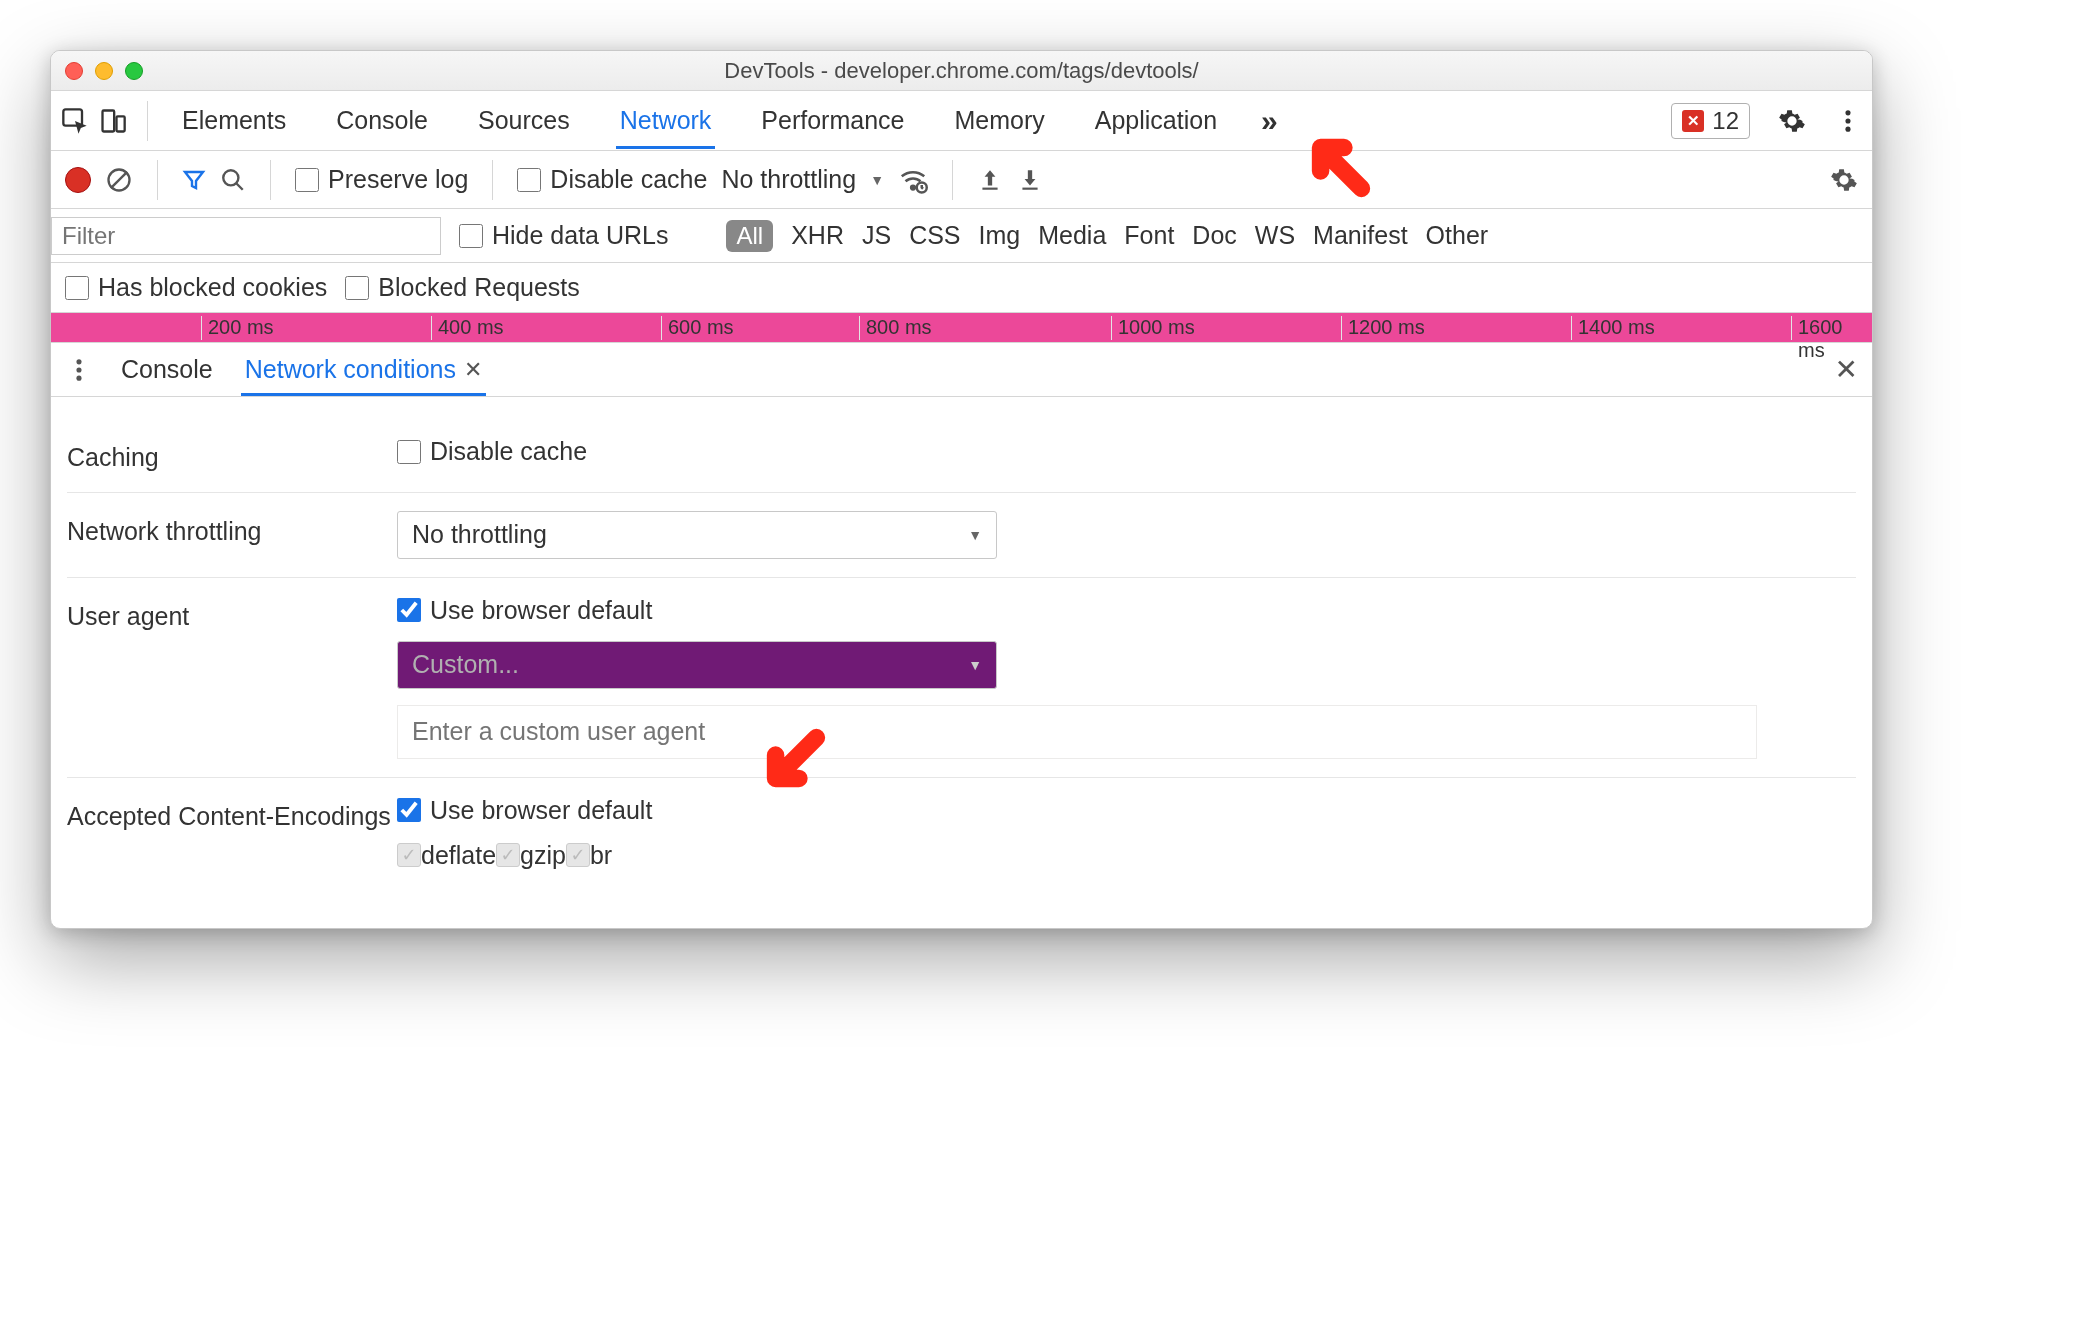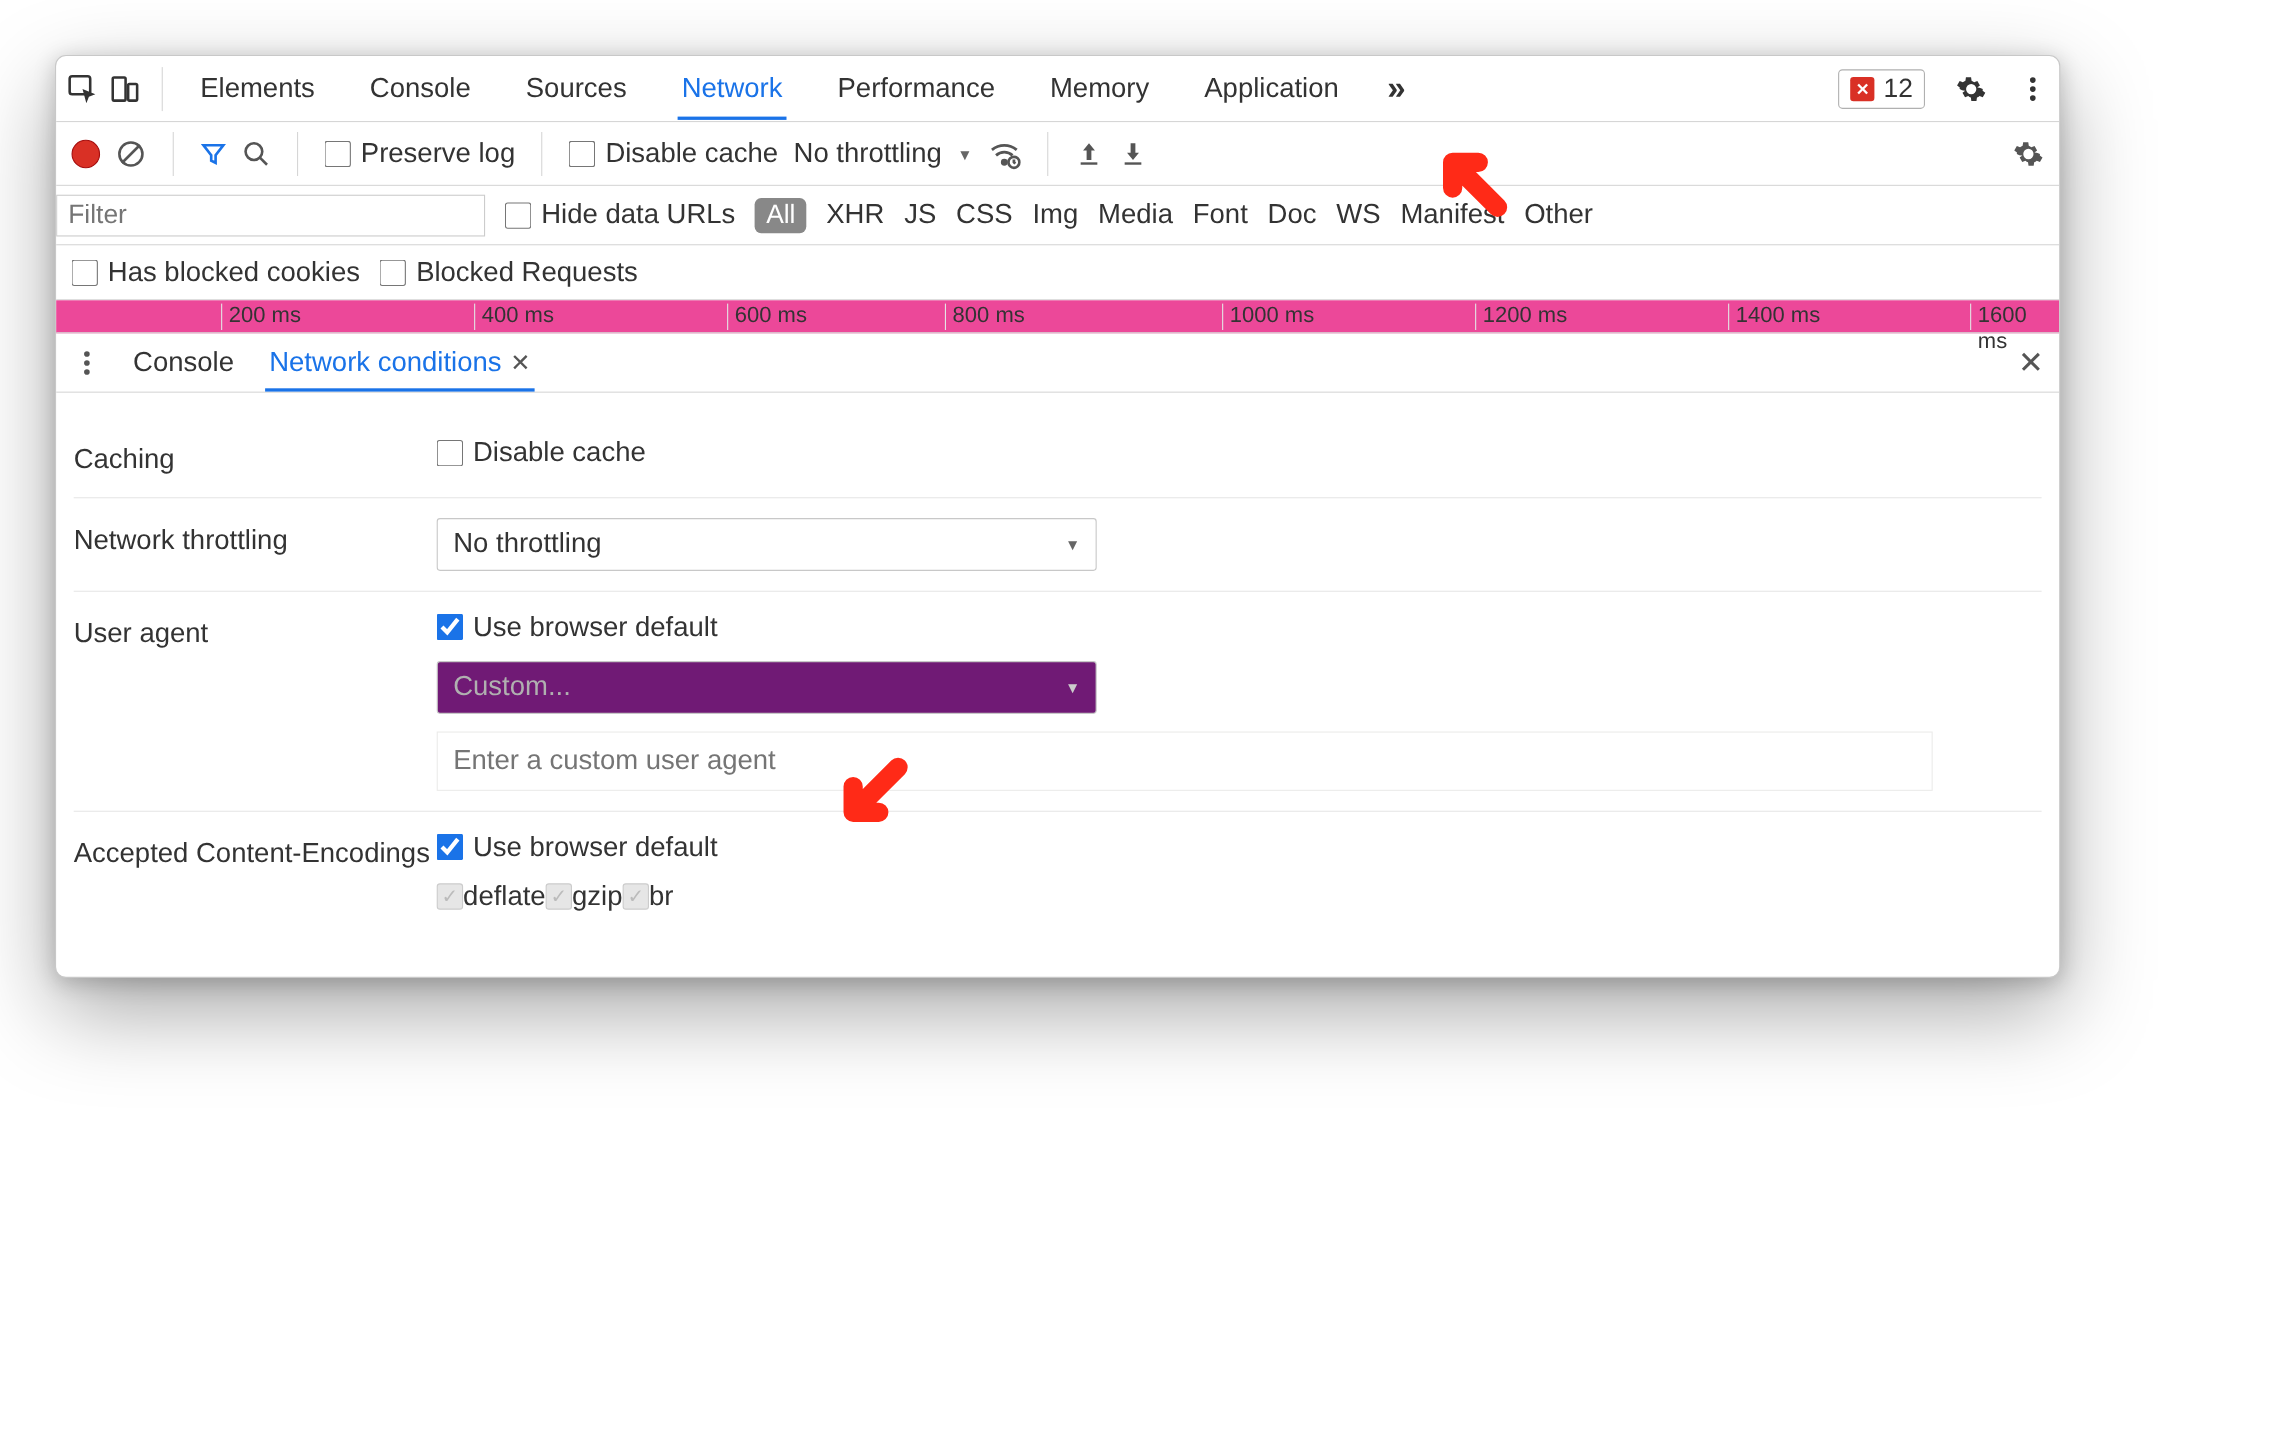--- a/index.html
+++ b/index.html
@@ -93,21 +93,21 @@
   
   .filterbar {
     height:54px;
     display:flex; align-items:center;
     padding:0 2px 0 0;
     border-bottom:1px solid #d6d6d6;
     font-size:25px; color:#333;
     gap:18px;
   }
   .filter-input { width:390px; height:38px; border:1px solid #ccc; background:#fff; padding:0 10px; font-size:24px; color:#737373; }
-  .pill { background:#888; color:#fff; border-radius:6px; padding:2px 10px; font-size:24px; }
+  .pill { background:#888; color:#fff; border-radius:6px; padding:2px 10px; font-size:24px;margin-left:40px; }
   .filtertype { cursor:pointer; }
 
   
   .cookiesbar {
     height:50px;
     display:flex; align-items:center;
     padding:0 14px;
     border-bottom:1px solid #d6d6d6;
     font-size:25px; color:#333;
     gap:18px;
@@ -153,20 +153,28 @@
 </style>
 </head>
 <body>
 
 <div class="window">
 
   <svg class="arrow" style="left:1255px; top:82px; width:70px; height:70px;" viewBox="0 0 24 24">
       <path d="M5 19 L19 5 M19 5 L11 5 M19 5 L19 13" stroke="#ff2a17" stroke-width="6" fill="none" stroke-linecap="round" transform="rotate(-90 12 12)"></path>
     </svg>
 
+  <div class="titlebar">
+    <div class="traffic">
+      <div class="dot red"></div>
+      <div class="dot yellow"></div>
+      <div class="dot green"></div>
+    </div>
+    <div class="titlebar-title">DevTools - developer.chrome.com/tags/devtools/</div>
+  </div>
 
   <div class="mainbar">
     <span class="icon inspect-icon">
       <svg viewBox="0 0 24 24">
           <rect x="2" y="2" width="16" height="14" rx="2"></rect>
           <path d="M12 12 L22 16 L17 18 L15 23 Z" fill="#333" stroke="none"></path>
         </svg>
     </span>
     <span class="icon device-icon">
       <svg viewBox="0 0 24 24">

